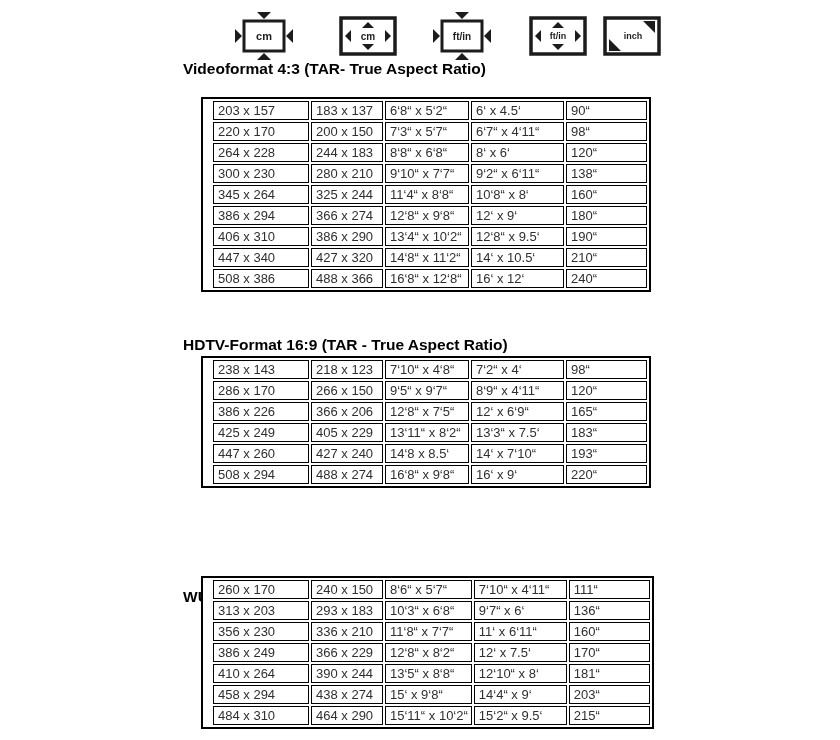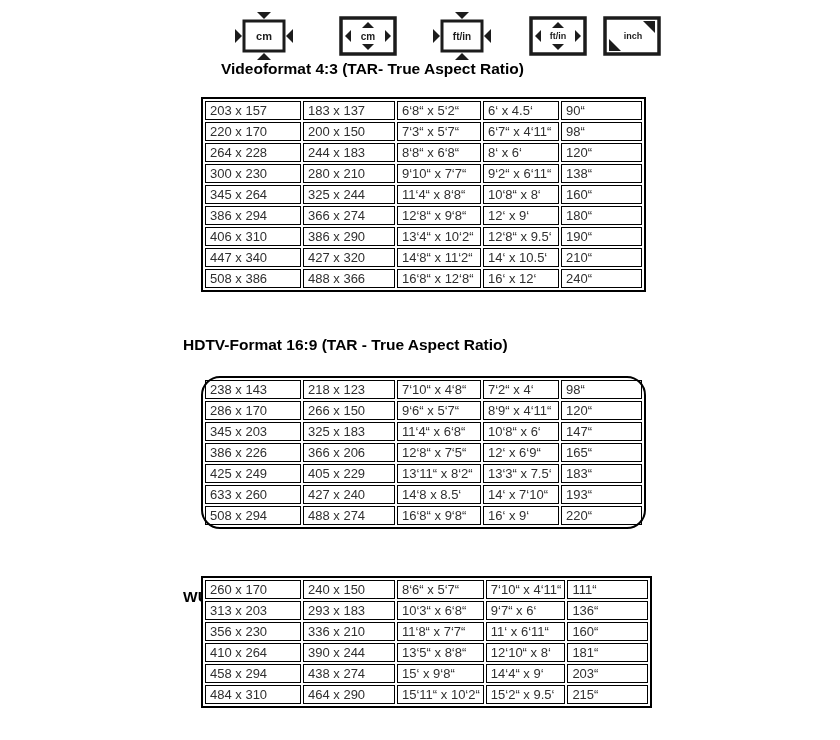--- a/index.html
+++ b/index.html
@@ -15,36 +15,36 @@
   .unit-icon polygon{fill:#1c1c1c;}
   .unit-icon text{text-anchor:middle;fill:#1c1c1c;font-family:"Liberation Sans",sans-serif;font-weight:bold;}
   .lbl-11{font-size:11px;} .lbl-10{font-size:10px;} .lbl-9{font-size:9px;}
 
   
   h2.tbl-title{
     position:absolute;left:183px;margin:0;
     font-size:15.5px;font-weight:bold;color:#000;
     font-family:"Liberation Sans",sans-serif;letter-spacing:0px;white-space:nowrap;
   }
-  #title-1{top:60px;margin-left:38px;} #title-2{top:336px;} #title-3{top:588px;}
+  #title-1{top:60px;} #title-2{top:336px;} #title-3{top:588px;}
 
   
   table.size-table{
     position:absolute;left:201px;
     border-collapse:separate;border-spacing:2px;
-    border:2px solid #000;background:#fff;table-layout:fixed;
-  }
-  #table-1{top:97px;} #table-2{top:376px;border-radius:19px;} #table-3{top:576px;}
+    border:2px solid #000;background:#fff;table-layout:fixed;padding-left:8px;
+  }
+  #table-1{top:97px;} #table-2{top:356px;} #table-3{top:576px;}
   table.size-table td{
     border:1.5px solid #000;box-sizing:border-box;height:19px;
     padding:0 3px 0 4px;font-size:13px;color:#2f2f2f;
     white-space:nowrap;vertical-align:middle;overflow:hidden;
     font-family:"Liberation Sans",sans-serif;
   }
-  td.c0{width:96px;} td.c1{width:92px;margin-top:8px;} td.c2{width:84px;} td.c3{width:76px;margin-top:36px;} td.c4{width:81px;}
+  td.c0{width:96px;} td.c1{width:72px;margin-top:8px;} td.c2{width:84px;} td.c3{width:93px;margin-top:36px;} td.c4{width:81px;}
 </style>
 </head>
 <body>
 
 <div class="page">
 
   <svg class="unit-icon" style="left:232px" width="64" height="52" viewBox="0 0 64 52">
     <rect class="ibox" x="12" y="11" width="40" height="30" stroke-width="3"></rect>
     <polygon points="25,2 39,2 32,9"></polygon>
     <polygon points="25,50 39,50 32,43"></polygon>
@@ -162,47 +162,40 @@
         <tr>
           <td class="c0">238 x 143</td>
           <td class="c1">218 x 123</td>
           <td class="c2">7‘10“ x 4‘8“</td>
           <td class="c3">7‘2“ x 4‘</td>
           <td class="c4">98“</td>
         </tr>
         <tr>
           <td class="c0">286 x 170</td>
           <td class="c1">266 x 150</td>
-          <td class="c2">9‘6“ x 5‘7“</td>
+          <td class="c2">9‘5“ x 9‘7“</td>
           <td class="c3">8‘9“ x 4‘11“</td>
           <td class="c4">120“</td>
-        </tr>
-        <tr>
-          <td class="c0">345 x 203</td>
-          <td class="c1">325 x 183</td>
-          <td class="c2">11‘4“ x 6‘8“</td>
-          <td class="c3">10‘8“ x 6‘</td>
-          <td class="c4">147“</td>
         </tr>
         <tr>
           <td class="c0">386 x 226</td>
           <td class="c1">366 x 206</td>
           <td class="c2">12‘8“ x 7‘5“</td>
           <td class="c3">12‘ x 6‘9“</td>
           <td class="c4">165“</td>
         </tr>
         <tr>
           <td class="c0">425 x 249</td>
           <td class="c1">405 x 229</td>
           <td class="c2">13‘11“ x 8‘2“</td>
           <td class="c3">13‘3“ x 7.5‘</td>
           <td class="c4">183“</td>
         </tr>
         <tr>
-          <td class="c0">633 x 260</td>
+          <td class="c0">447 x 260</td>
           <td class="c1">427 x 240</td>
           <td class="c2">14‘8 x 8.5‘</td>
           <td class="c3">14‘ x 7‘10“</td>
           <td class="c4">193“</td>
         </tr>
         <tr>
           <td class="c0">508 x 294</td>
           <td class="c1">488 x 274</td>
           <td class="c2">16‘8“ x 9‘8“</td>
           <td class="c3">16‘ x 9‘</td>
@@ -229,20 +222,27 @@
           <td class="c4">136“</td>
         </tr>
         <tr>
           <td class="c0">356 x 230</td>
           <td class="c1">336 x 210</td>
           <td class="c2">11‘8“ x 7‘7“</td>
           <td class="c3">11‘ x 6‘11“</td>
           <td class="c4">160“</td>
         </tr>
         <tr>
+          <td class="c0">386 x 249</td>
+          <td class="c1">366 x 229</td>
+          <td class="c2">12‘8“ x 8‘2“</td>
+          <td class="c3">12‘ x 7.5‘</td>
+          <td class="c4">170“</td>
+        </tr>
+        <tr>
           <td class="c0">410 x 264</td>
           <td class="c1">390 x 244</td>
           <td class="c2">13‘5“ x 8‘8“</td>
           <td class="c3">12‘10“ x 8‘</td>
           <td class="c4">181“</td>
         </tr>
         <tr>
           <td class="c0">458 x 294</td>
           <td class="c1">438 x 274</td>
           <td class="c2">15‘ x 9‘8“</td>

